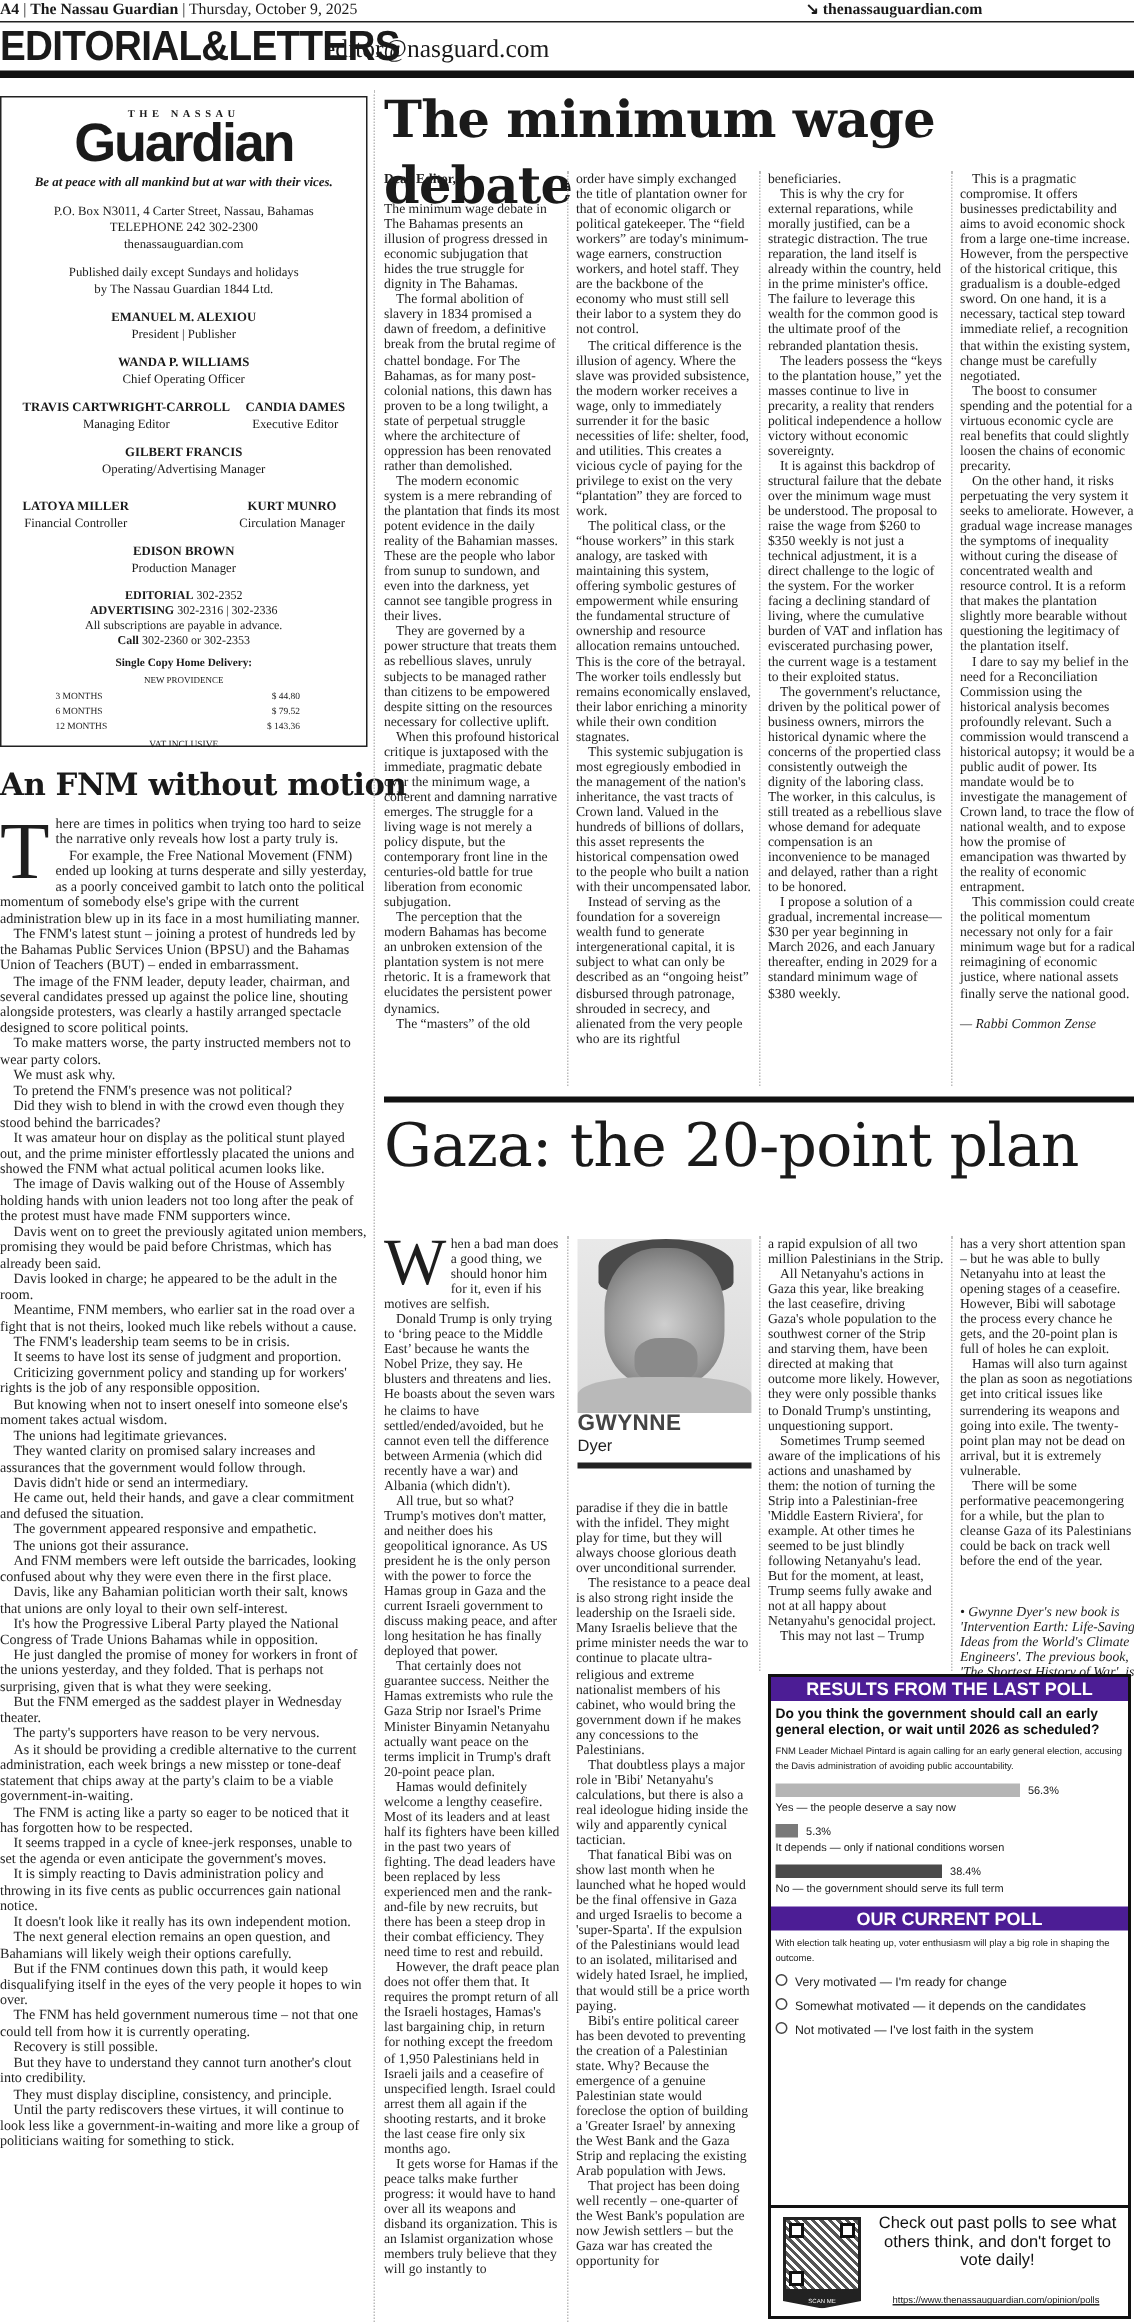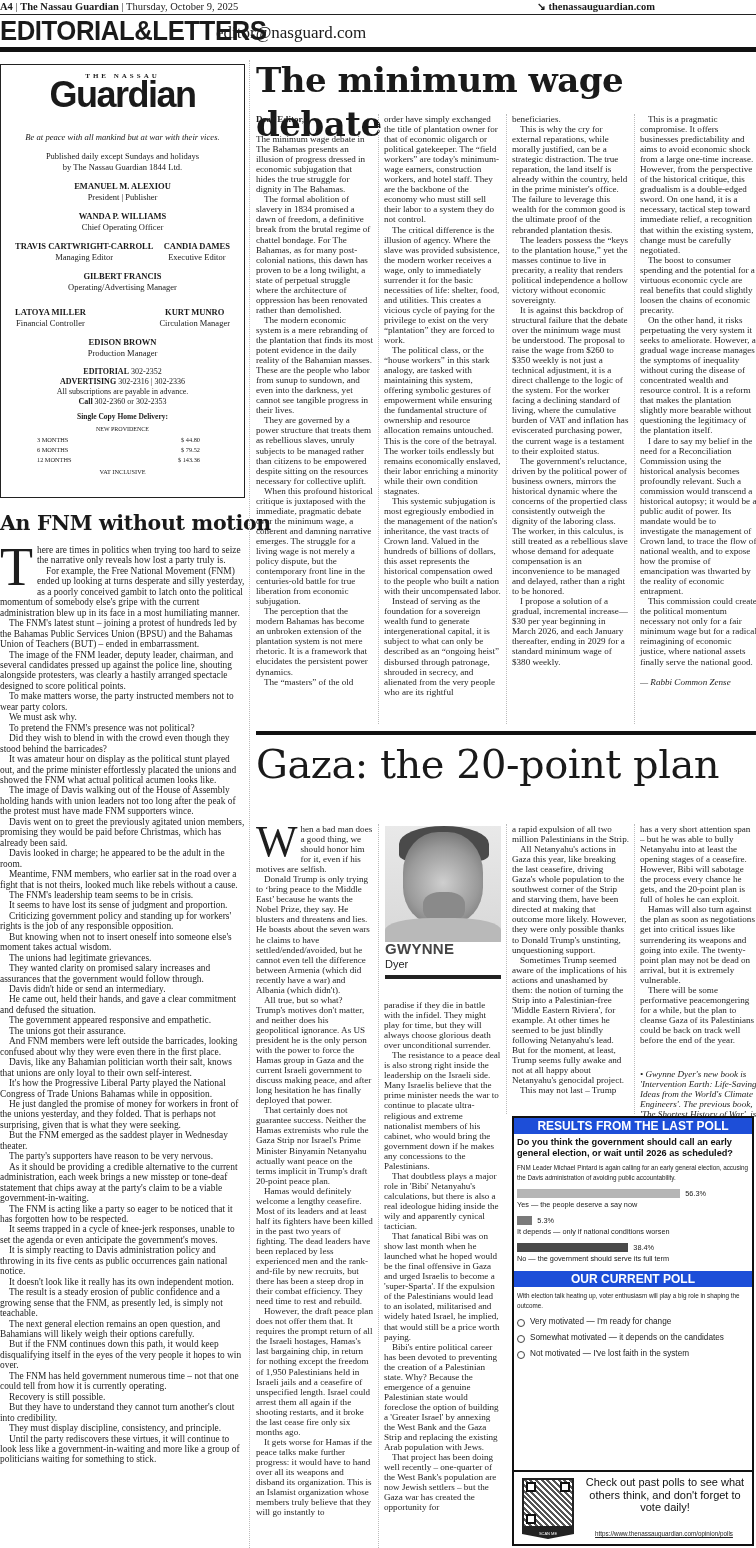--- a/index.html
+++ b/index.html
@@ -8,21 +8,21 @@
 .topbar .left{position:absolute;left:0;top:0}
 .topbar .left b{font-weight:bold}
 .topbar .right{position:absolute;right:2px;top:0;font-weight:bold}
 .rule1{position:absolute;left:0;top:14px;width:756px;height:1px;background:#222}
 .section-title{position:absolute;left:0;top:15px;height:32px;font-family:"Liberation Sans",sans-serif;font-weight:bold;font-size:28px;line-height:32px;letter-spacing:-0.5px;transform:scaleX(0.92);transform-origin:left}
 .section-email{position:absolute;left:216px;top:22px;font-family:"Liberation Serif",serif;font-size:17px;line-height:22px}
 .rule2{position:absolute;left:0;top:47px;width:756px;height:5px;background:#111}
 .masthead{position:absolute;left:0;top:64px;width:245px;height:434px;border:1.5px solid #222;text-align:center;font-family:"Liberation Serif",serif;font-size:8.5px;line-height:11px}
 .logo-small{font-size:7px;letter-spacing:3px;font-weight:bold;margin-top:7px;line-height:8px;}
 .logo-big{font-family:"Liberation Sans",sans-serif;font-weight:bold;font-size:36px;line-height:30px;letter-spacing:-1.5px}
-.motto{font-style:italic;font-weight:normal;font-size:8.6px;margin-top:22px;margin-bottom:8px}
+.motto{font-style:italic;font-weight:bold;font-size:8.6px;margin-top:6px;margin-bottom:8px}
 .mblock{margin-bottom:8px}
 .mname{font-weight:bold;font-size:8.5px}
 .mrow{display:flex;justify-content:space-between;padding:0 14px;margin-bottom:8px}
 .mrow .cell{text-align:center}
 .subs-title{font-weight:bold;font-size:7.5px;margin-top:4px}
 .subs-np{font-size:6px;margin-top:2px}
 .subs-row{display:flex;justify-content:space-between;font-size:6.3px;line-height:10px;padding:0 44px 0 36px}
 .vat{font-size:6.3px;margin-top:1px}
 .fnm-title{position:absolute;left:0;top:510px;font-family:"DejaVu Serif",serif;font-weight:bold;font-size:20.5px;line-height:26px;letter-spacing:-0.3px}
 .fnm-body{position:absolute;left:0;top:545px;width:246px;font-family:"Liberation Serif",serif;font-size:9.4px;line-height:10.45px;color:#1e1e1e}
@@ -49,30 +49,30 @@
 .photo .beard{position:absolute;left:38px;top:66px;width:42px;height:30px;border-radius:40%;background:#8a8a8a}
 .photo .shirt{position:absolute;left:0;top:92px;width:116px;height:30px;background:#b9b9b9;border-radius:40% 40% 0 0}
 .author-first{position:absolute;left:385px;top:941px;font-family:"Liberation Sans",sans-serif;font-weight:bold;font-size:15px;line-height:16px;color:#444;letter-spacing:0.3px}
 .author-last{position:absolute;left:385px;top:956px;font-family:"Liberation Sans",sans-serif;font-size:11px;line-height:17px;color:#222}
 .author-rule{position:absolute;left:385px;top:975px;width:116px;height:4px;background:#222}
 .poll{position:absolute;left:512px;top:1116px;width:242px;height:430px;border:2px solid #111;font-family:"Liberation Sans",sans-serif;background:#fff}
 .poll-head{text-align:center;height:43px;border-bottom:2px solid #111;position:relative}
 .join{font-weight:bold;font-size:19.5px;line-height:24px;padding-top:2px;letter-spacing:-0.2px}
 .join .conv{font-family:"DejaVu Serif",serif;font-style:italic;font-weight:normal;font-size:19px;letter-spacing:-0.5px}
 .daily{font-size:11px;line-height:13px}
-.bar-title{background:#1d4ed8;color:#fff;text-align:center;font-weight:bold;font-size:12px;line-height:16px;height:16px}
+.bar-title{background:#4c1d95;color:#fff;text-align:center;font-weight:bold;font-size:12px;line-height:16px;height:16px}
 .poll-q{font-weight:bold;font-size:9.2px;line-height:11px;padding:3px 3px 0 3px;color:#111}
 .poll-desc{font-size:6.3px;line-height:10px;padding:4px 3px 0 3px;color:#222}
 .result{padding:0 3px}
 .result-bar-row{display:flex;align-items:center;margin-top:5px;height:10px}
 .result-bar{height:9px}
 .result-pct{font-weight:normal;font-size:7.3px;margin-left:5px}
 .result-label{font-size:7.3px;line-height:10px;margin-top:2px}
 .poll-current{margin-top:7px}
-.opt{display:flex;align-items:flex-end;font-size:8.2px;line-height:11px;padding:0 3px;margin-top:5px;color:#222}
+.opt{display:flex;align-items:flex-start;font-size:8.2px;line-height:11px;padding:0 3px;margin-top:5px;color:#222}
 .radio{width:8px;height:8px;border:1px solid #444;border-radius:50%;margin-right:5px;flex:none}
 .poll-foot{position:absolute;left:0;bottom:0;width:238px;height:74px;border-top:2px solid #111}
 .qr{position:absolute;left:8px;top:6px;width:52px;height:60px}
 .qr .qrbox{width:52px;height:50px;border:2px solid #222;background:repeating-linear-gradient(45deg,#555 0 2px,#fff 2px 4px),#fff;position:relative}
 .qr .corner{position:absolute;width:10px;height:10px;border:2px solid #111;background:#fff}
 .qr .scan{width:52px;height:11px;background:#222;color:#fff;font-size:4px;text-align:center;line-height:11px;clip-path:polygon(0 0,100% 0,100% 55%,50% 100%,0 55%)}
 .foot-text{position:absolute;left:66px;top:4px;width:170px;text-align:center;font-size:11px;line-height:12.5px;color:#111}
 .foot-url{position:absolute;left:62px;top:58px;width:176px;text-align:center;font-size:6.3px;text-decoration:underline;color:#222}
 </style>
 </head>
@@ -84,20 +84,25 @@
 </div>
 <div class="rule1"></div>
 <div class="section-title">EDITORIAL&amp;LETTERS</div>
 <div class="section-email">editor@nasguard.com</div>
 <div class="rule2"></div>
 
 <div class="masthead">
   <div class="logo-small">THE NASSAU</div>
   <div class="logo-big">Guardian</div>
   <div class="motto">Be at peace with all mankind but at war with their vices.</div>
+  <div class="mblock">
+    <div>P.O. Box N3011, 4 Carter Street, Nassau, Bahamas</div>
+    <div>TELEPHONE 242 302-2300</div>
+    <div>thenassauguardian.com</div>
+  </div>
   <div class="mblock">
     <div>Published daily except Sundays and holidays</div>
     <div>by The Nassau Guardian 1844 Ltd.</div>
   </div>
   <div class="mblock">
     <div class="mname">EMANUEL M. ALEXIOU</div>
     <div>President | Publisher</div>
   </div>
   <div class="mblock">
     <div class="mname">WANDA P. WILLIAMS</div>
@@ -183,21 +188,20 @@
     <p>Davis, like any Bahamian politician worth their salt, knows that unions are only loyal to their own self-interest.</p>
     <p>It's how the Progressive Liberal Party played the National Congress of Trade Unions Bahamas while in opposition.</p>
     <p>He just dangled the promise of money for workers in front of the unions yesterday, and they folded. That is perhaps not surprising, given that is what they were seeking.</p>
     <p>But the FNM emerged as the saddest player in Wednesday theater.</p>
     <p>The party's supporters have reason to be very nervous.</p>
     <p>As it should be providing a credible alternative to the current administration, each week brings a new misstep or tone-deaf statement that chips away at the party's claim to be a viable government-in-waiting.</p>
     <p>The FNM is acting like a party so eager to be noticed that it has forgotten how to be respected.</p>
     <p>It seems trapped in a cycle of knee-jerk responses, unable to set the agenda or even anticipate the government's moves.</p>
     <p>It is simply reacting to Davis administration policy and throwing in its five cents as public occurrences gain national notice.</p>
     <p>It doesn't look like it really has its own independent motion.</p>
-    <p>The result is a steady erosion of public confidence and a growing sense that the FNM, as presently led, is simply not teachable.</p>
     <p>The next general election remains an open question, and Bahamians will likely weigh their options carefully.</p>
     <p>But if the FNM continues down this path, it would keep disqualifying itself in the eyes of the very people it hopes to win over.</p>
     <p>The FNM has held government numerous time – not that one could tell from how it is currently operating.</p>
     <p>Recovery is still possible.</p>
     <p>But they have to understand they cannot turn another's clout into credibility.</p>
     <p>They must display discipline, consistency, and principle.</p>
     <p>Until the party rediscovers these virtues, it will continue to look less like a government-in-waiting and more like a group of politicians waiting for something to stick.</p>
   </div>
 
 <div class="vsep" style="left:249px;top:60px;height:1488px"></div>

